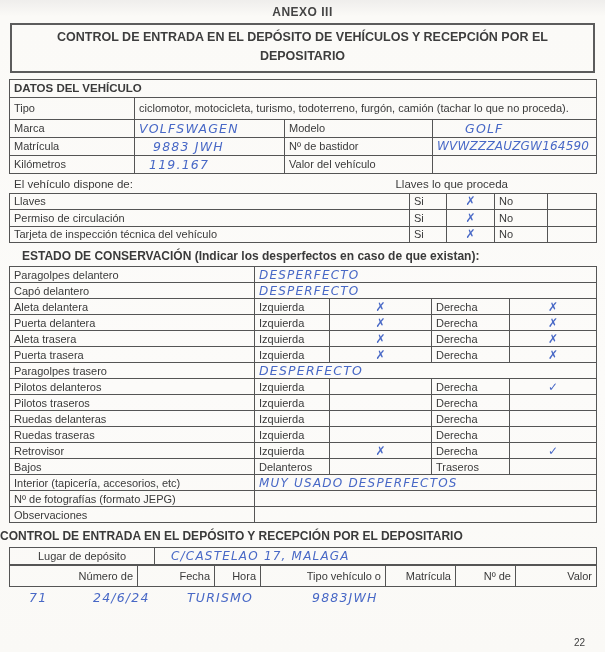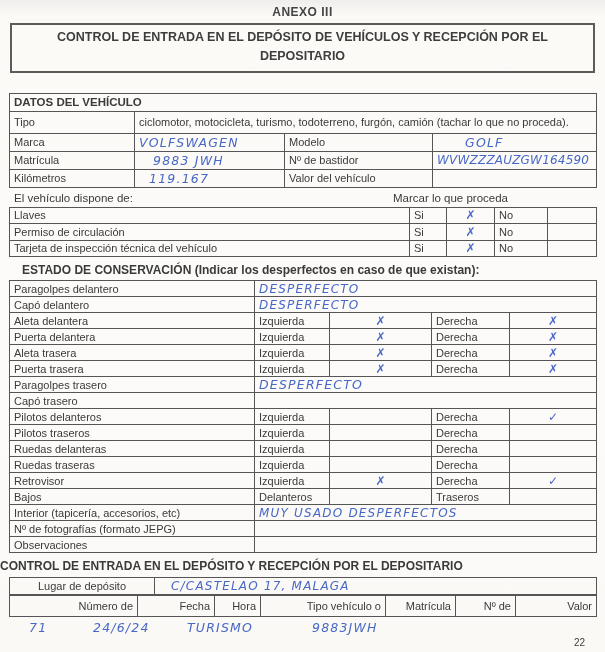--- a/index.html
+++ b/index.html
@@ -12,21 +12,21 @@
   .titlebox{
     margin:4px 10px 0 10px;border:2px solid #5c5c5c;text-align:center;
     font-weight:bold;font-size:12.5px;line-height:1.5;padding:3px 24px 5px;color:#3d3d3d;
   }
   table{border-collapse:collapse;table-layout:fixed;margin:0 9px;width:587px;}
   td{
     border:1px solid #555;font-size:11px;padding:0 4px;color:#3a3a3a;
     white-space:nowrap;overflow:visible;vertical-align:middle;
   }
   .sec-h{font-weight:bold;font-size:11.5px;height:18px;}
-  .datos{margin-top:20px;}
+  .datos{margin-top:6px;}
   .datos td{height:17px;}
   .tipo-val{white-space:normal;line-height:1.55;padding:2px 4px;}
   .hw{
     font-family:"DejaVu Sans",sans-serif;font-style:italic;color:#4868c6;
     font-size:12px;letter-spacing:1.2px;white-space:nowrap;
   }
   .hw-big{font-size:12.5px;}
   .mark{font-family:"DejaVu Sans",sans-serif;color:#4868c6;font-size:12px;text-align:center;font-style:normal;}
   .dispone-head{display:flex;justify-content:space-between;margin:2px 9px 0;height:17px;align-items:center;font-size:11.5px;}
   .dispone-head .right{margin-right:88px;}
@@ -79,21 +79,21 @@
     <td>Kilómetros</td>
     <td><span class="hw hw-big" style="padding-left:10px">119.167</span></td>
     <td>Valor del vehículo</td>
     <td></td>
   </tr>
 </tbody>
   </table>
 
 <div class="dispone-head">
   <span style="padding-left:5px">El vehículo dispone de:</span>
-  <span class="right">Marcar lo que proceda</span>
+  <span class="right">Llaves lo que proceda</span>
 </div>
 <table class="dispone">
   <colgroup>
       <col style="width:400px">
       <col style="width:37px">
       <col style="width:48px">
       <col style="width:53px">
       <col style="width:49px">
     </colgroup>
   <tbody>
@@ -163,24 +163,20 @@
   <tr>
         <td>Puerta trasera</td>
         <td>Izquierda</td>
         <td class="mark">✗</td>
         <td>Derecha</td>
         <td class="mark">✗</td>
       </tr>
   <tr>
         <td>Paragolpes trasero</td>
         <td colspan="4"><span class="hw hw-big">DESPERFECTO</span></td>
-      </tr>
-  <tr>
-        <td>Capó trasero</td>
-        <td colspan="4"></td>
       </tr>
   <tr>
         <td>Pilotos delanteros</td>
         <td>Izquierda</td>
         <td class="mark"></td>
         <td>Derecha</td>
         <td class="mark">✓</td>
       </tr>
   <tr>
         <td>Pilotos traseros</td>

